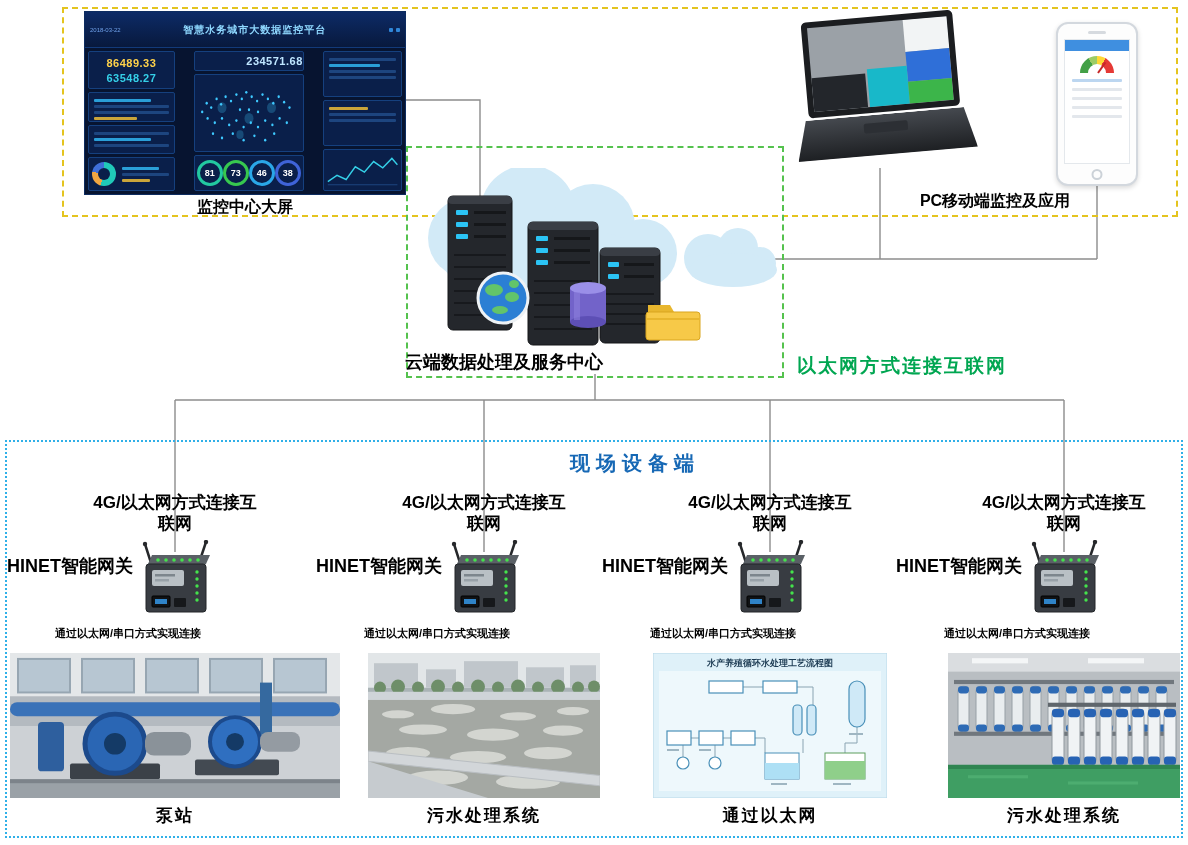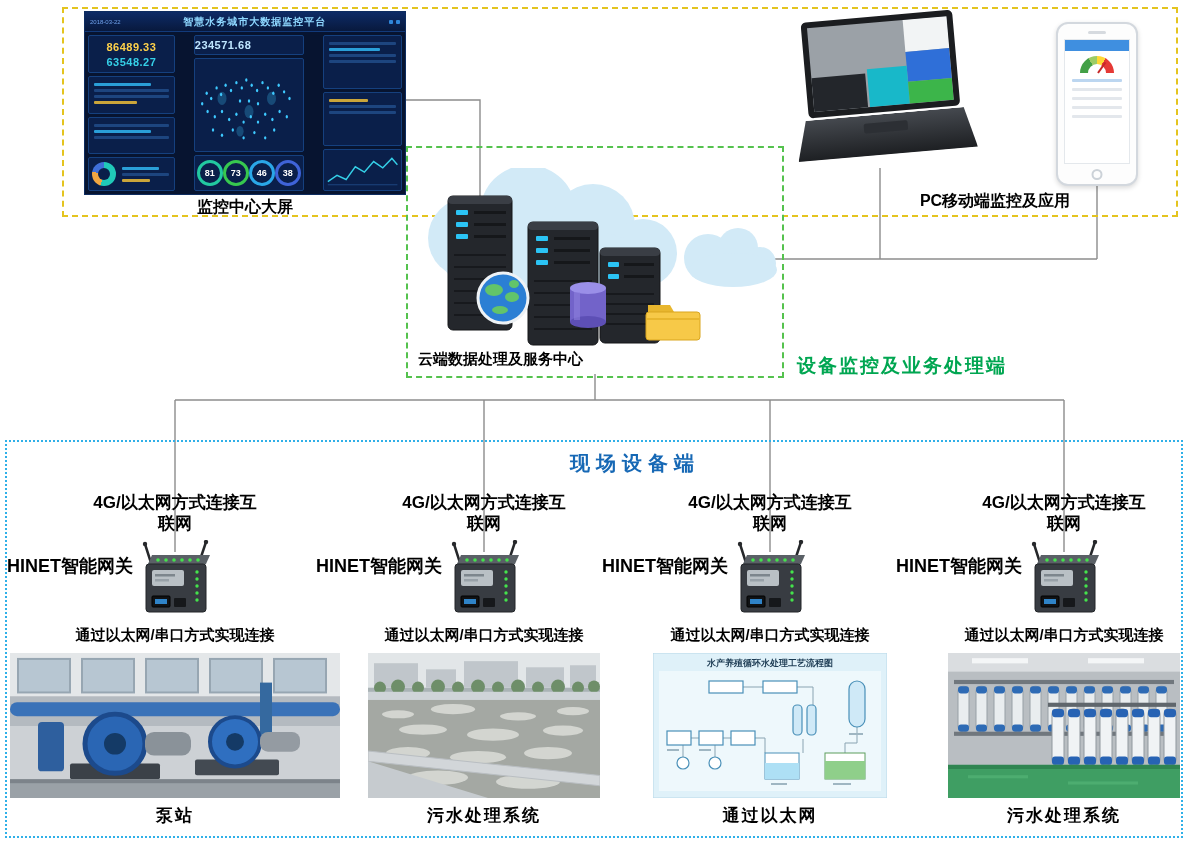--- a/index.html
+++ b/index.html
@@ -9,46 +9,46 @@
 
   
   .sec-top{left:62px;top:7px;width:1116px;height:210px;border:2px dashed #e4c41f}
   .sec-cloud{left:406px;top:146px;width:378px;height:232px;border:2px dashed #55c24e}
   .sec-field{left:5px;top:440px;width:1178px;height:398px;border:2px dotted #2fb0e8}
 
   
   .t-top{left:515px;top:20px;font-size:21px;font-weight:700;color:#ef8200;letter-spacing:2px}
   .lbl-dash{left:84px;top:197px;width:322px;text-align:center;font-size:16px;font-weight:700}
   .lbl-pc{left:895px;top:191px;width:200px;text-align:center;font-size:16px;font-weight:700}
-  .lbl-cloud{left:398px;top:350px;width:205px;text-align:center;font-size:15px;font-weight:700}
+  .lbl-cloud{left:398px;top:350px;width:205px;text-align:right;font-size:18px;font-weight:700}
   .lbl-side{left:797px;top:353px;font-size:19px;font-weight:700;color:#00a651;letter-spacing:2px}
   .t-field{left:90px;top:450px;width:1090px;text-align:center;font-size:20px;font-weight:700;color:#1668b5;letter-spacing:6px}
 
   
   .dash{left:84px;top:11px;width:322px;height:184px;background:#071430;border:1px solid #0d2c60;display:flex;flex-direction:column}
-  .dash-head{height:20px;background:linear-gradient(#0d2b66,#08193d);display:flex;align-items:center;justify-content:space-between;padding:0 5px;border-bottom:1px solid #123a7a}
+  .dash-head{height:36px;background:linear-gradient(#0d2b66,#08193d);display:flex;align-items:center;justify-content:space-between;padding:0 5px;border-bottom:1px solid #123a7a}
   .dash-date{font-size:6px;color:#6fa0e8;white-space:nowrap}
   .dash-title{font-size:10px;color:#8fd8ff;font-weight:700;letter-spacing:1px;white-space:nowrap}
   .hd-dots{display:flex;gap:3px}
   .hd-dot{width:4px;height:4px;background:#2f86d8;border-radius:1px;display:inline-block}
   .dash-body{flex:1;display:flex;gap:19px;padding:3px;min-height:0}
   .d-col{display:flex;flex-direction:column;gap:3px;min-height:0}
   .d-left{width:92px}
   .d-center{flex:1}
   .d-right{width:84px}
   .panel{background:#0a1f4a;border:1px solid #15407e;border-radius:2px;flex:1;padding:3px;overflow:hidden;position:relative;min-height:0}
   .ph{height:4px;background:linear-gradient(90deg,#1e5bb0,rgba(30,91,176,0));margin-bottom:3px;border-radius:1px}
   .tline{height:3px;border-radius:1px;background:#1d457f;margin:3px 2px;display:block}
   .tline.c{background:#2a9fd8;width:72%}
   .tline.y{background:#caa53a;width:55%}
   .p-stats{display:flex;flex-direction:column;justify-content:center;gap:3px;flex:0 0 38px}
   .stat-num{font-size:11px;font-weight:700;color:#ffd24a;display:block;text-align:center;letter-spacing:.5px}
   .stat-num.c{color:#35d0e8}
   .stat-num.w{color:#bfe6ff}
-  .p-topstat{flex:0 0 20px;display:flex;align-items:center;justify-content:flex-start;padding:0}
+  .p-topstat{flex:0 0 20px;display:flex;align-items:center;justify-content:flex-end;padding:0}
   .p-map{padding:0}
   .p-map svg{width:100%;height:100%;display:block}
   .p-gauges{flex:0 0 36px;display:flex;align-items:center;justify-content:space-evenly;padding:2px}
   .gauge{width:26px;height:26px;border-radius:50%;display:flex;align-items:center;justify-content:center;font-size:9px;font-weight:700;color:#fff;border:3px solid #22c8a0;background:#0a1f4a}
   .gauge:nth-child(2){border-color:#37c84f}
   .gauge:nth-child(3){border-color:#2aa7e8}
   .gauge:nth-child(4){border-color:#3f63d8}
   .donut-panel{display:flex;gap:4px;align-items:center;flex:0 0 34px}
   .donut{width:24px;height:24px;border-radius:50%;background:conic-gradient(#20c9b8 0 55%,#f2a641 0 78%,#3f6fd8 0 100%);position:relative;flex:none}
   .donut::after{content:"";position:absolute;inset:6px;background:#0a1f4a;border-radius:50%}
@@ -81,21 +81,21 @@
   .ph-home{position:absolute;bottom:4px;left:50%;transform:translateX(-50%);width:11px;height:11px;border:2px solid #ccd2d8;border-radius:50%}
 
   
   .cloud-svg{left:408px;top:168px;width:372px;height:192px}
 
   
   .col{position:absolute;top:440px;height:398px}
   .uplink{position:absolute;top:52px;left:50%;transform:translateX(-50%);width:178px;text-align:center;font-size:17px;font-weight:700;line-height:1.25}
   .gw-svg{position:absolute;top:100px;left:50%;transform:translateX(-50%);width:90px;height:76px}
   .gw-label{position:absolute;top:114px;right:calc(50% + 42px);font-size:18px;font-weight:700;white-space:nowrap}
-  .downlink{position:absolute;top:186px;left:50%;transform:translateX(-50%);width:240px;text-align:center;font-size:15px;font-weight:700;white-space:nowrap}
+  .downlink{position:absolute;top:186px;left:50%;transform:translateX(-50%);width:240px;font-size:11px;font-weight:700;white-space:nowrap}
   .photo{position:absolute;top:213px;left:0;width:100%;height:145px;display:block}
   .col-name{position:absolute;top:364px;width:100%;text-align:center;font-size:17px;font-weight:700;letter-spacing:2px}
 </style>
 </head>
 <body>
 
 <div class="canvas">
 
   <svg class="abs" width="1188" height="845" style="left:0;top:0">
     <g stroke="#8c8c8c" stroke-width="1.4" fill="none">
@@ -314,21 +314,21 @@
       <ellipse cx="180" cy="120" rx="18" ry="6" fill="#9a8fe8"></ellipse>
       <rect x="166" y="124" width="6" height="28" fill="#8d80dd" opacity=".6"></rect>
     </g>
     <g>
       <polygon points="240,144 240,137 262,137 266,144" fill="#e8b62e"></polygon>
       <rect x="238" y="144" width="54" height="28" rx="3" fill="#f7c948" stroke="#d9a51e"></rect>
       <rect x="238" y="150" width="54" height="2" fill="#e8b62e"></rect>
     </g>
   </svg>
   <div class="abs lbl-cloud">云端数据处理及服务中心</div>
-  <div class="abs lbl-side">设备监控及业务处理端</div>
+  <div class="abs lbl-side">以太网方式连接互联网</div>
 
   <div class="abs t-field">现场设备端</div>
 
   <div class="col" style="left:10px;width:330px">
     <div class="uplink">4G/以太网方式连接互联网</div>
     <div class="gw-label">HINET智能网关</div>
     <svg class="gw-svg" viewBox="0 0 90 76">
       <line x1="22" y1="26" x2="15" y2="4" stroke="#26282b" stroke-width="2.5" stroke-linecap="round"></line>
         <circle cx="15" cy="4" r="2.2" fill="#26282b"></circle>
       <line x1="68" y1="26" x2="76" y2="2" stroke="#26282b" stroke-width="2.5" stroke-linecap="round"></line>

